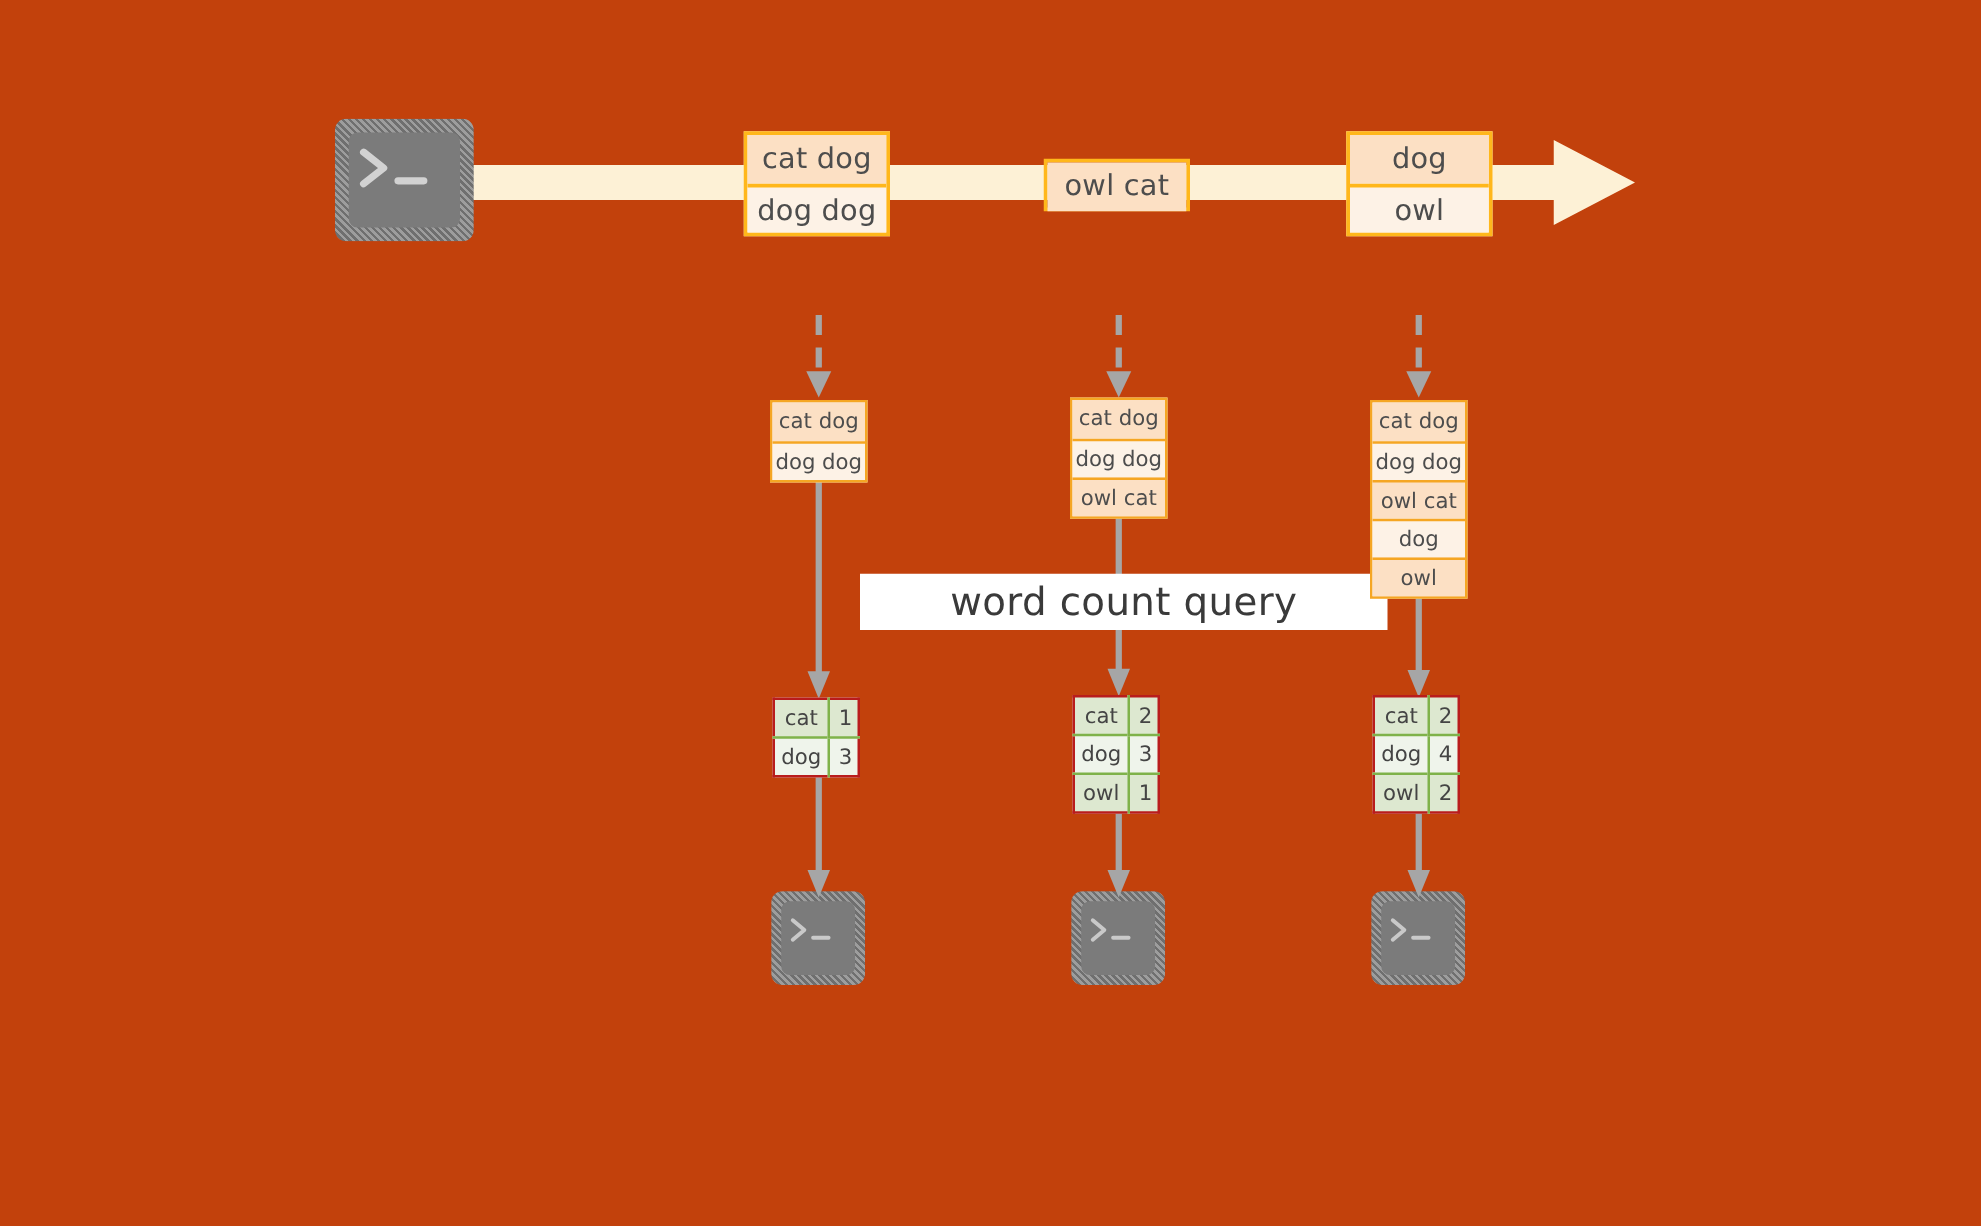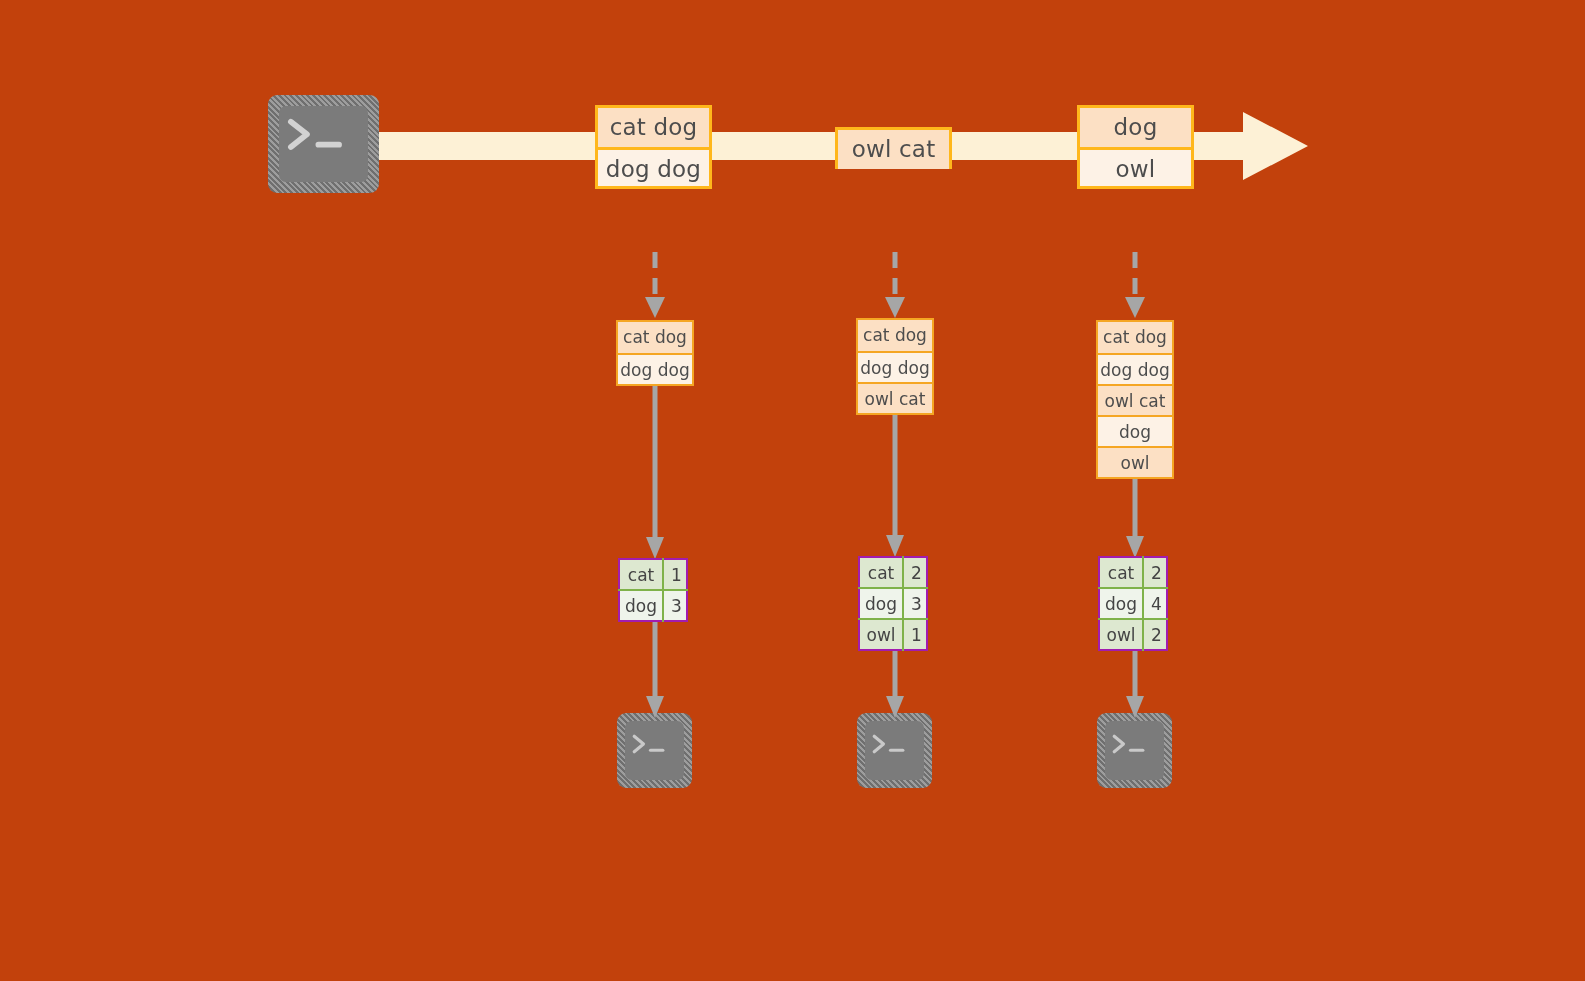--- a/index.html
+++ b/index.html
@@ -97,21 +97,21 @@
     white-space: nowrap;
   }
   .stack .row.dark  { background: #fce0c4; }
   .stack .row.light { background: #fdf2e6; }
   .stack .row + .row { border-top: 2px solid #f5a623; }
 
   
   .result {
     position: absolute;
     box-sizing: border-box;
-    border: 2px solid #a21caf;
+    border: 2px solid #b91c1c;
     background: #eef4e8;
     z-index: 4;
     display: table;
     border-collapse: collapse;
   }
   .result .rrow { display: table-row; }
   .result .rcell {
     display: table-cell;
     box-sizing: border-box;
     height: 31px;
@@ -250,20 +250,23 @@
       <path d="M6,122 L15,144 L24,122 Z" fill="#a6a6a6"></path>
     </svg>
   </div>
   <div class="conn" style="left:1120px; top:476px; width:30px; height:84px;">
     <svg width="30" height="84" aria-hidden="true">
       <line x1="15" y1="0" x2="15" y2="64" stroke="#a6a6a6" stroke-width="5"></line>
       <path d="M6,60 L15,82 L24,60 Z" fill="#a6a6a6"></path>
     </svg>
   </div>
 
+  <div class="query-band">
+    <div class="label">word count query</div>
+  </div>
 
   <div class="result" style="left:618px; top:558px;">
     <div class="rrow dark">
       <div class="rcell word">cat</div>
       <div class="rcell count">1</div>
     </div>
     <div class="rrow light">
       <div class="rcell word">dog</div>
       <div class="rcell count">3</div>
     </div>

